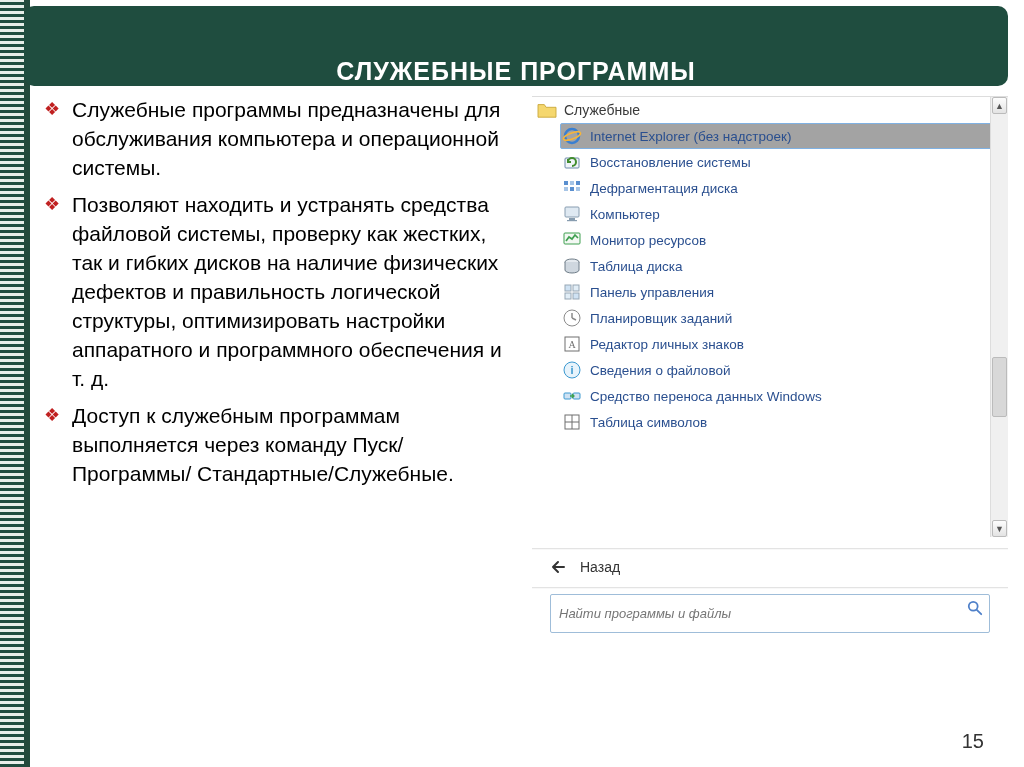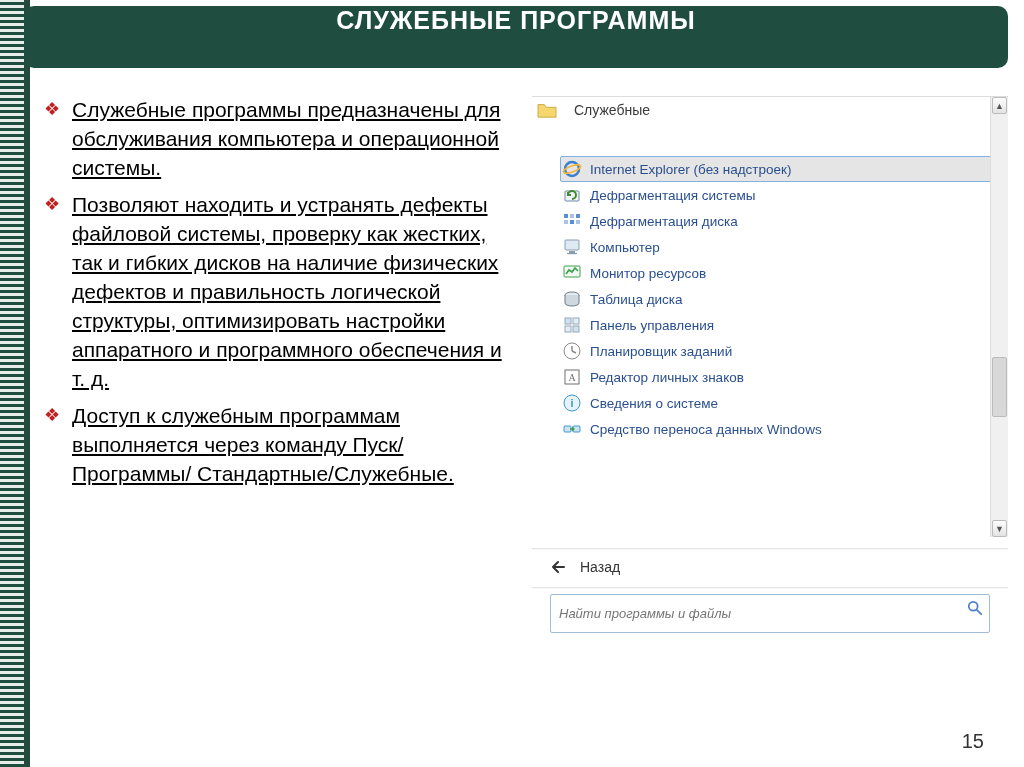--- a/index.html
+++ b/index.html
@@ -22,42 +22,41 @@
     position: absolute;
     left: 0; top: 0;
     width: 30px; height: 767px;
     background: #234a3c;
   }
   .header-bar {
     position: absolute;
     left: 24px;
     top: 6px;
     right: 16px;
-    height: 62px;
+    height: 80px;
     background: #1f4d3f;
     border-radius: 10px;
     display: flex;
-    align-items: flex-start;
+    align-items: flex-end;
     justify-content: center;
   }
   .header-bar h1 {
     color: #fff;
     font-size: 25px;
     letter-spacing: 1px;
     font-weight: bold;
   }
   .content {
     position: absolute;
     left: 44px;
     top: 96px;
     right: 16px;
     bottom: 10px;
     display: flex;
     gap: 8px;
-    text-decoration: underline;
   }
   .left-col {
     flex: 0 0 480px;
     padding-right: 8px;
   }
   ul.bullets {
     list-style: none;
   }
   ul.bullets > li {
     position: relative;
@@ -105,21 +104,21 @@
     border-radius: 2px;
     display:flex;align-items:center;justify-content:center;
     font-size:9px;color:#555;
   }
   .scrollbar .arrow.up { top:0; height:17px; }
   .scrollbar .arrow.down { bottom:0; height:17px; }
   .scrollbar .thumb { top: 260px; height: 60px; background:#d8d8d8; }
   .folder-row {
     display: flex;
     align-items: center;
-    gap: 16px;
+    gap: 6px;
     padding: 4px 0 4px 4px;
     font-size: 14px;
     color: #3a3a3a;
   }
   .folder-icon {
     width: 22px; height: 18px;
     display:inline-block;
   }
   .folder-icon svg { width:22px; height:18px; }
   .menu-list {
@@ -130,25 +129,24 @@
     display: flex;
     align-items: center;
     gap: 8px;
     padding: 3px 2px;
     font-size: 13.5px;
     color: #2a4f8f;
     white-space: nowrap;
     cursor: default;
   }
   .menu-item.selected {
-    background: #e5e5e5;
+    background: #a3a3a3;
     border: 1px solid #7fb1e3;
     border-radius: 2px;
     padding: 2px 1px;
-    margin-top: 33px;
   }
   .app-icon {
     width: 20px; height: 20px;
     display:inline-flex;align-items:center;justify-content:center;
     font-size: 14px;
     border-radius: 3px;
     flex-shrink: 0;
   }
   .bottom-area {
     position: absolute;
@@ -211,21 +209,21 @@
 
 <div class="header-bar">
   <h1>СЛУЖЕБНЫЕ ПРОГРАММЫ</h1>
 </div>
 
 <div class="content">
 
   <div class="left-col">
     <ul class="bullets">
       <li>Служебные программы предназначены для обслуживания компьютера и операционной системы.</li>
-      <li>Позволяют находить и устранять дефекты файловой системы, проверку как жестких, так и гибких дисков на наличие физических дефектов и правильность логической структуры, оптимизировать настройки аппаратного и программного обеспечения и т. д.</li>
+      <li>Позволяют находить и устранять средства файловой системы, проверку как жестких, так и гибких дисков на наличие физических дефектов и правильность логической структуры, оптимизировать настройки аппаратного и программного обеспечения и т. д.</li>
       <li>Доступ к служебным программам выполняется через команду Пуск/Программы/ Стандартные/Служебные.</li>
     </ul>
   </div>
 
   <div class="right-col">
 
     <div class="menu-pane">
 
       <div class="folder-row">
         <span class="folder-icon">
@@ -248,21 +246,21 @@
             <span>Internet Explorer (без надстроек)</span>
           </li>
           <li class="menu-item">
             <span class="app-icon">
               <svg viewBox="0 0 20 20">
                 <rect x="3" y="6" width="14" height="10" rx="1" fill="#f0f4f9" stroke="#6d8aa8"></rect>
                 <path d="M6 10 A4 4 0 1 1 10 14" fill="none" stroke="#418c2e" stroke-width="2"></path>
                 <path d="M6 7 L6 10 L9 10" fill="none" stroke="#418c2e" stroke-width="2"></path>
               </svg>
             </span>
-            <span>Дефрагментация системы</span>
+            <span>Восстановление системы</span>
           </li>
           <li class="menu-item">
             <span class="app-icon">
               <svg viewBox="0 0 20 20">
                 <rect x="2" y="3" width="4" height="4" fill="#5a8fcf"></rect>
                 <rect x="8" y="3" width="4" height="4" fill="#a7c5e6"></rect>
                 <rect x="14" y="3" width="4" height="4" fill="#5a8fcf"></rect>
                 <rect x="2" y="9" width="4" height="4" fill="#a7c5e6"></rect>
                 <rect x="8" y="9" width="4" height="4" fill="#5a8fcf"></rect>
                 <rect x="14" y="9" width="4" height="4" fill="#a7c5e6"></rect>
@@ -328,31 +326,41 @@
             </span>
             <span>Редактор личных знаков</span>
           </li>
           <li class="menu-item">
             <span class="app-icon">
               <svg viewBox="0 0 20 20">
                 <circle cx="10" cy="10" r="8" fill="#e7f3fb" stroke="#3c99d0"></circle>
                 <text x="10" y="14" text-anchor="middle" font-size="11" font-weight="bold" fill="#3c99d0">i</text>
               </svg>
             </span>
-            <span>Сведения о системе</span>
+            <span>Сведения о файловой</span>
           </li>
           <li class="menu-item">
             <span class="app-icon">
               <svg viewBox="0 0 20 20">
                 <rect x="2" y="7" width="7" height="6" rx="1" fill="#cfe2f3" stroke="#3c99d0"></rect>
                 <rect x="11" y="7" width="7" height="6" rx="1" fill="#cfe2f3" stroke="#3c99d0"></rect>
                 <path d="M8 10 L12 10 M10 8 L12 10 L10 12" fill="none" stroke="#3fa050" stroke-width="1.3"></path>
               </svg>
             </span>
             <span>Средство переноса данных Windows</span>
+          </li>
+          <li class="menu-item">
+            <span class="app-icon">
+              <svg viewBox="0 0 20 20">
+                <rect x="3" y="3" width="14" height="14" fill="#fff" stroke="#6f6f6f"></rect>
+                <line x1="3" y1="10" x2="17" y2="10" stroke="#6f6f6f"></line>
+                <line x1="10" y1="3" x2="10" y2="17" stroke="#6f6f6f"></line>
+              </svg>
+            </span>
+            <span>Таблица символов</span>
           </li>
         </ul>
 
       <div class="scrollbar">
         <div class="arrow up">▲</div>
         <div class="thumb"></div>
         <div class="arrow down">▼</div>
       </div>
     </div>
 

